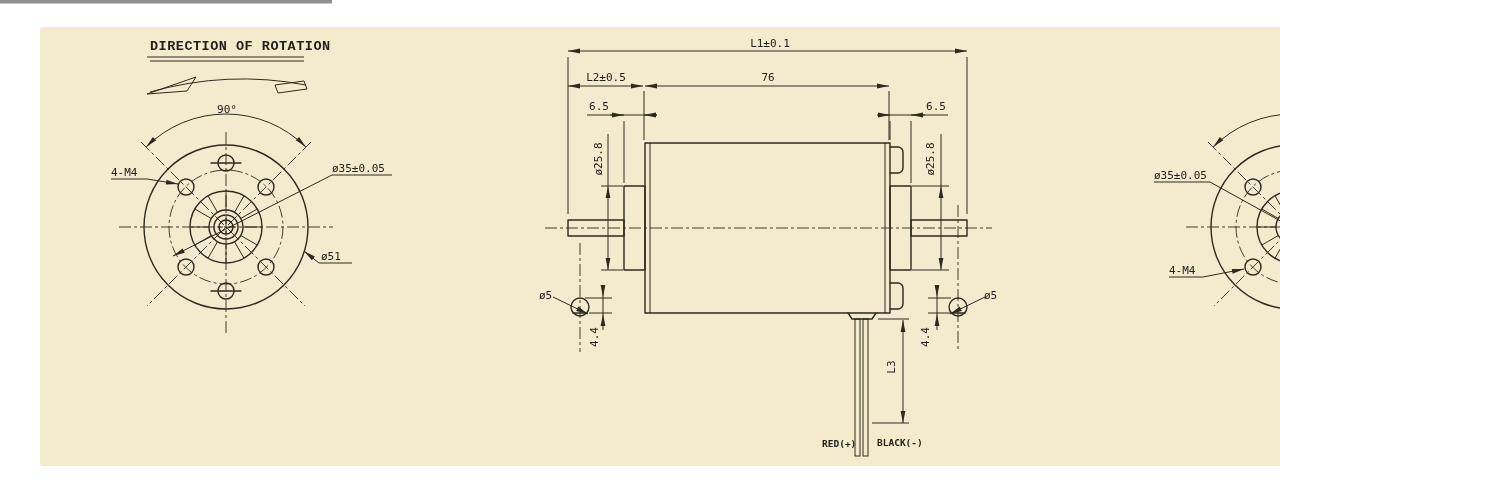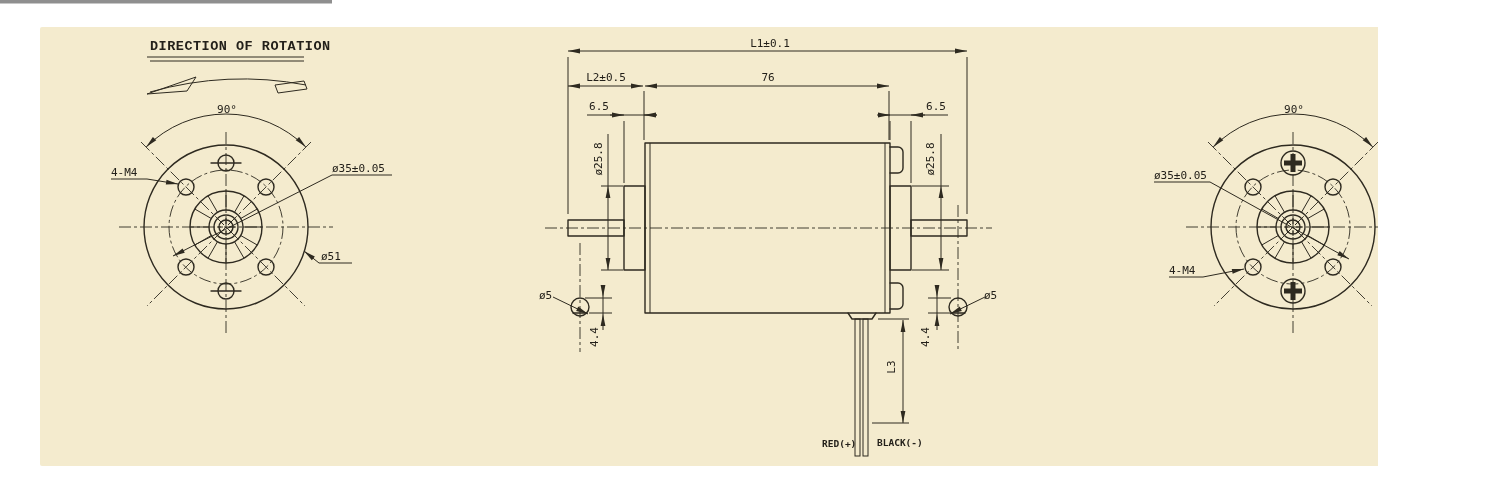--- a/index.html
+++ b/index.html
@@ -1,19 +1,19 @@
 <!DOCTYPE html>
 <html style="--canvas: #ffffff; --panel: #f4ebce; --line: #2e2a20; --text: #23201a; --topbar: #8f8f8f;"><head>
 <meta charset="utf-8">
 <style>
   :root{
     --canvas:#ffffff; --panel:#f4ebce; --line:#2e2a20; --text:#23201a; --topbar:#8f8f8f;
   }
   html,body{margin:0;padding:0;background:var(--canvas);}
-  #stage{position:relative;width:1378px;height:493px;background:var(--canvas);overflow:hidden;
+  #stage{position:relative;width:1280px;height:493px;background:var(--canvas);overflow:hidden;
          font-family:"DejaVu Sans Mono", monospace;}
   svg{display:block;}
   .o  {fill:none;stroke:var(--line);stroke-width:1.4;stroke-linejoin:round;stroke-linecap:round;}
   .t  {fill:none;stroke:var(--line);stroke-width:1;stroke-linecap:butt;}
   .cl {fill:none;stroke:var(--line);stroke-width:0.9;stroke-dasharray:12 3 3 3;}
   .txt{fill:var(--text);font-family:"DejaVu Sans Mono",monospace;font-size:11px;}
   .mid{text-anchor:middle;}
   .sm {font-size:9.5px;font-weight:bold;}
   .title{fill:var(--text);font-family:"Liberation Mono",monospace;font-size:13.5px;font-weight:600;letter-spacing:0.5px;}
 </style>

